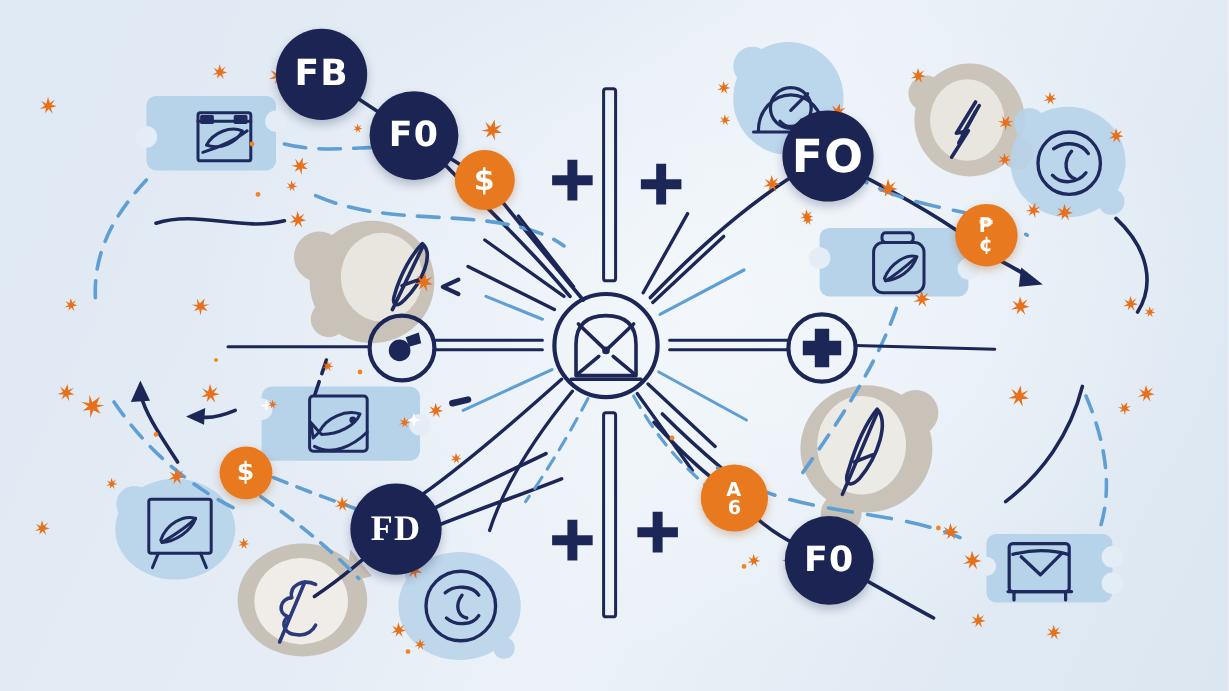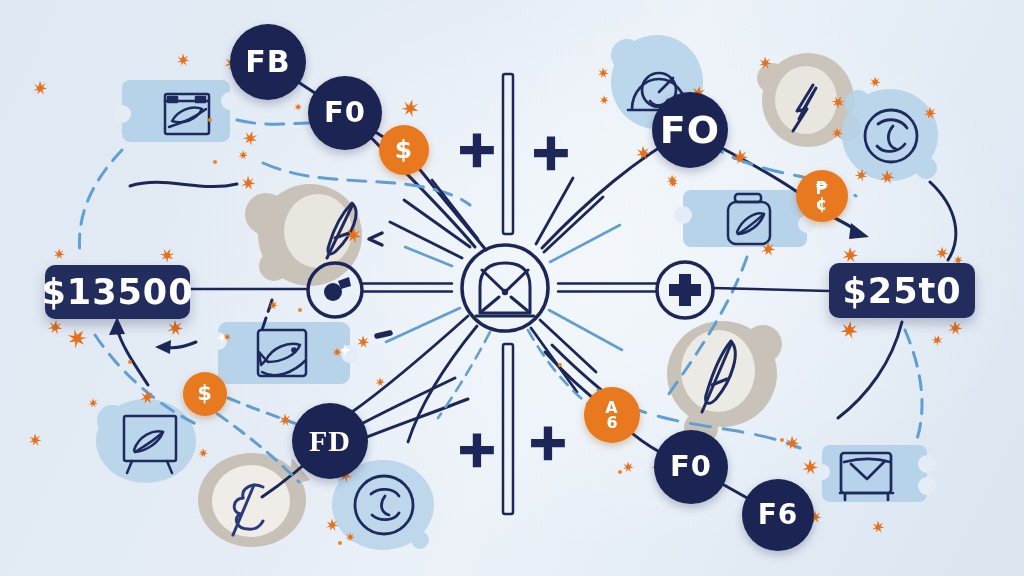--- a/index.html
+++ b/index.html
@@ -383,23 +383,20 @@
 <div class="badge b-f01">F0</div>
 <div class="badge orange b-d1">$</div>
 <div class="badge b-fo2">FO</div>
 <div class="badge orange b-pc">₱
 ¢</div>
 <div class="badge orange b-d2">$</div>
 <div class="badge b-fd">FD</div>
 <div class="badge orange b-a6">A
 6</div>
 <div class="badge b-f03">F0</div>
-<div class="badge b-f6">F6</div>
-
-<div class="price price-left">$13500</div>
-<div class="price price-right">$25t0</div>
+
 
 <div class="plus p1">+</div>
 <div class="plus p2">+</div>
 <div class="plus p3">+</div>
 <div class="plus p4">+</div>
 
 </div>
 
 </body></html>

